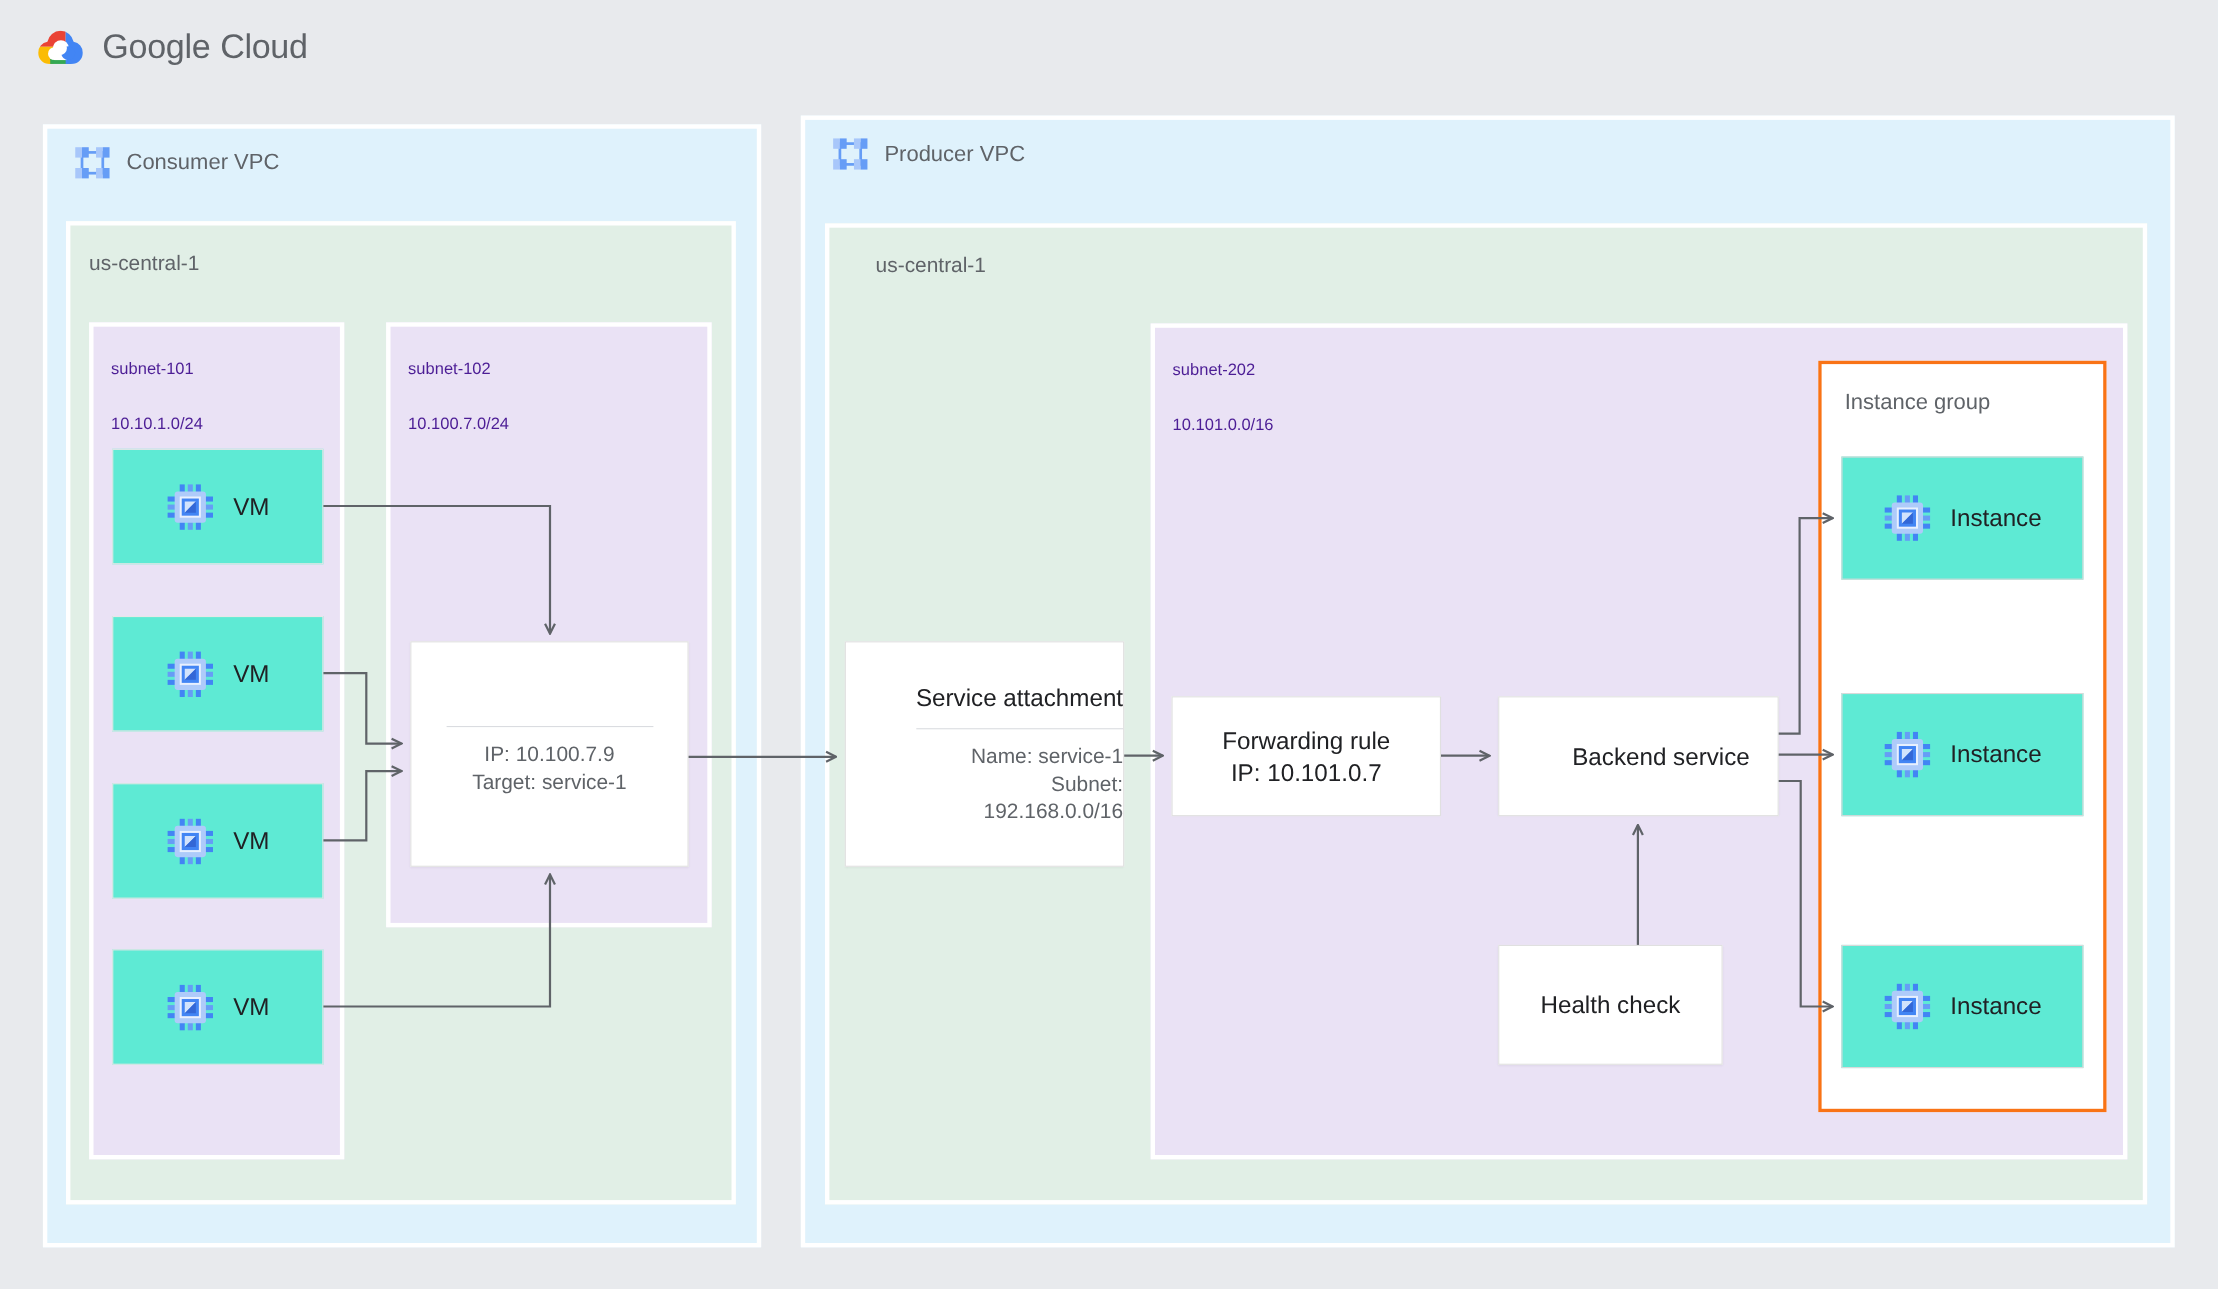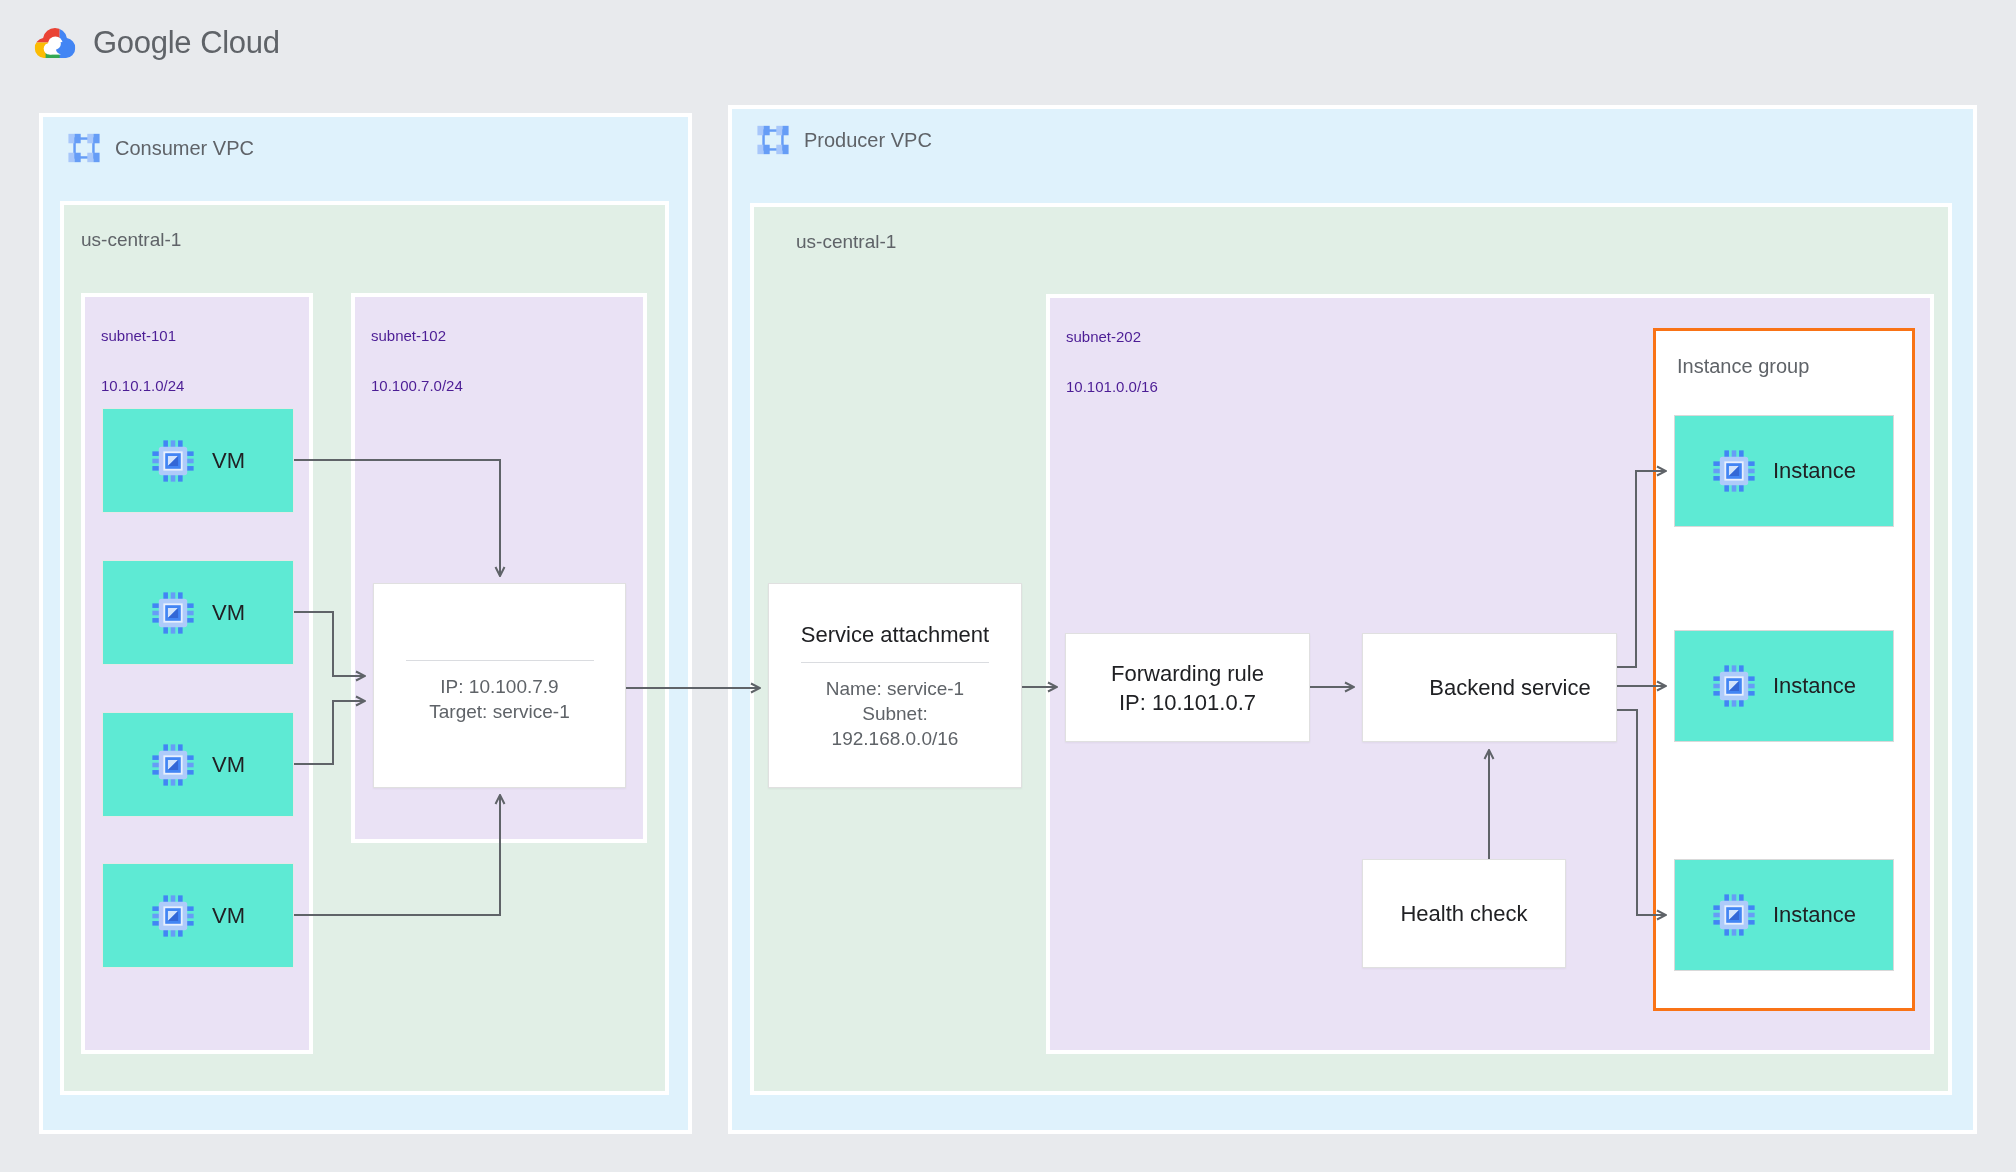--- a/index.html
+++ b/index.html
@@ -174,21 +174,21 @@
           <use href="#vpc-net"></use>
         </svg>
       <span>Producer VPC</span>
     </div>
   </div>
 
   <div class="region" style="left:750px;top:203px;width:1202px;height:892px;">
     <div class="region-label" style="left:42px;">us-central-1</div>
   </div>
 
-  <div class="node" style="left:768px;top:583px;width:254px;height:205px;">
+  <div class="node" style="left:768px;top:583px;width:254px;height:205px;align-items:flex-end;">
     <div class="title">Service attachment</div>
     <div class="divider"></div>
     <div class="detail">Name: service-1</div>
     <div class="detail">Subnet:</div>
     <div class="detail">192.168.0.0/16</div>
   </div>
 
   <div class="subnet" style="left:1046px;top:294px;width:888px;height:760px;">
     <div class="subnet-label"><span>subnet-202</span><br>
       <span>10.101.0.0/16</span></div>

